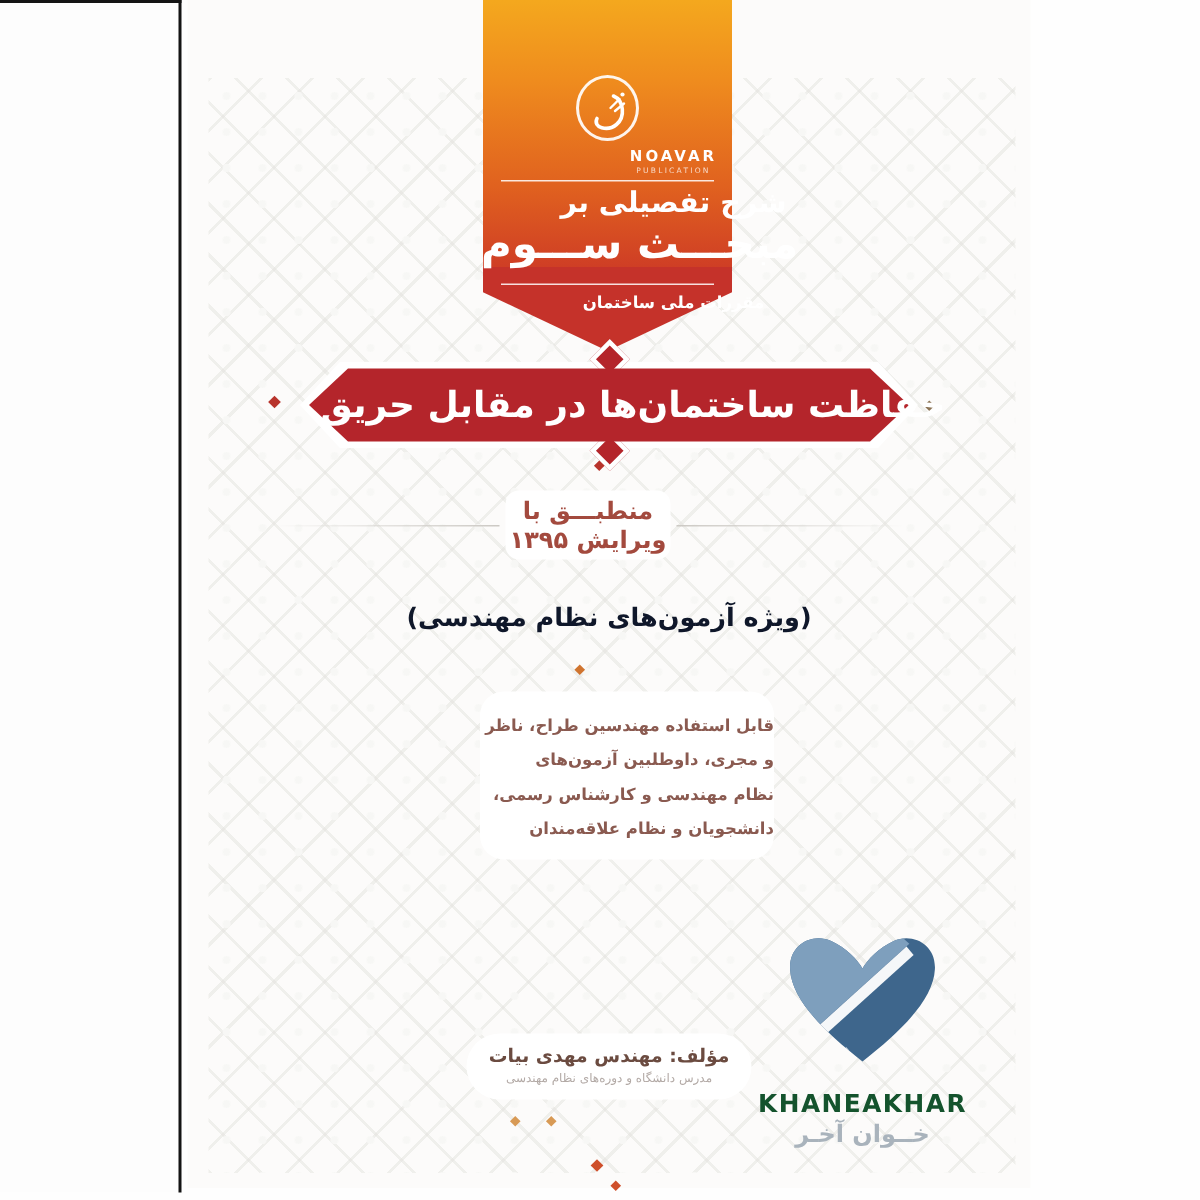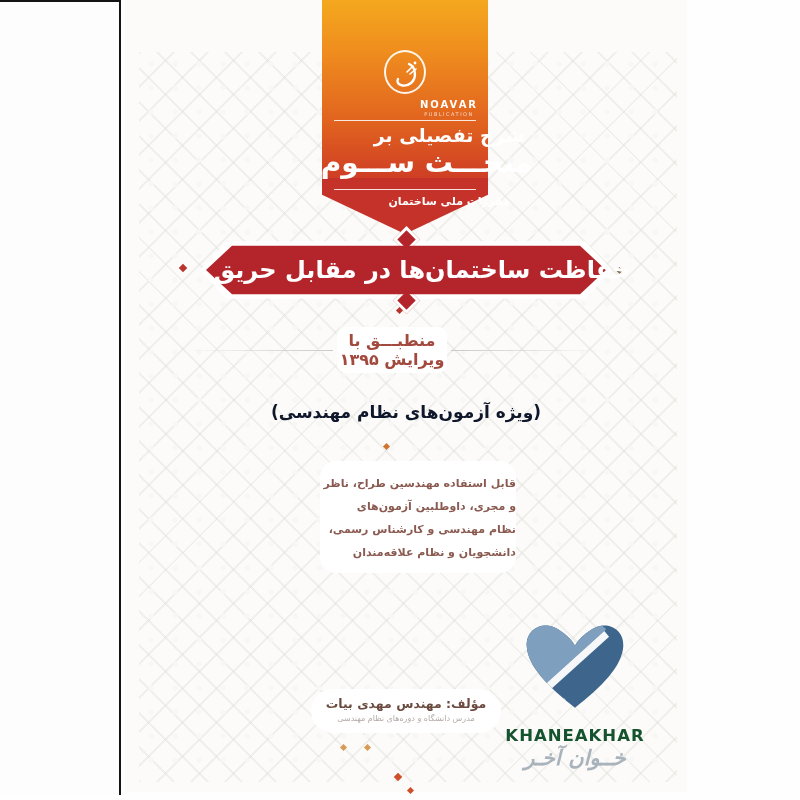--- a/index.html
+++ b/index.html
@@ -74,21 +74,21 @@
     color:#8a5a50;font-size:11px;font-weight:bold;line-height:23px;margin-left:14px;}
 
   .author-pill{position:absolute;left:186px;top:689px;width:190px;height:44px;background:#fff;
     border-radius:22px;box-sizing:border-box;padding-top:7px;text-align:center;direction:rtl;}
   .author-l1{font-size:12.5px;font-weight:bold;color:#6b4b40;}
   .author-l2{font-size:8px;color:#b3aaa6;margin-top:3px;}
 
   
   .watermark{position:absolute;left:505px;top:614px;width:140px;text-align:center;}
   .wm-en{font-size:16.5px;font-weight:bold;color:#14532d;letter-spacing:1px;margin-top:2px;}
-  .wm-fa{font-size:21px;font-weight:bold;color:#a9b3bc;direction:rtl;margin-top:1px;font-style:italic;}
+  .wm-fa{font-size:16px;font-weight:bold;color:#a9b3bc;direction:rtl;margin-top:1px;}
 </style>
 </head>
 <body>
 
 <div id="stage">
 
   <div class="left-box"></div>
 
   <div class="cover">
     <div class="pattern"></div>

